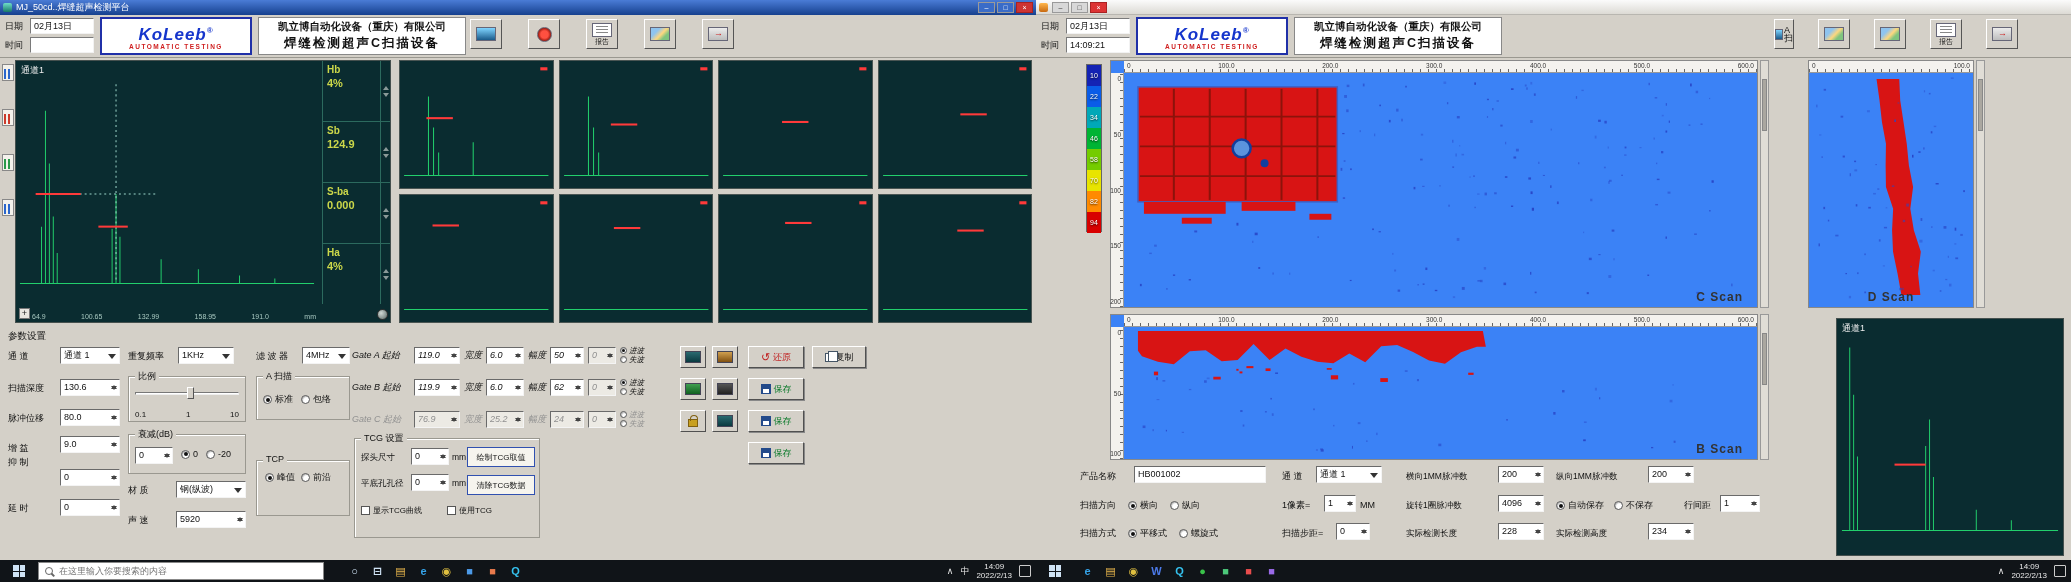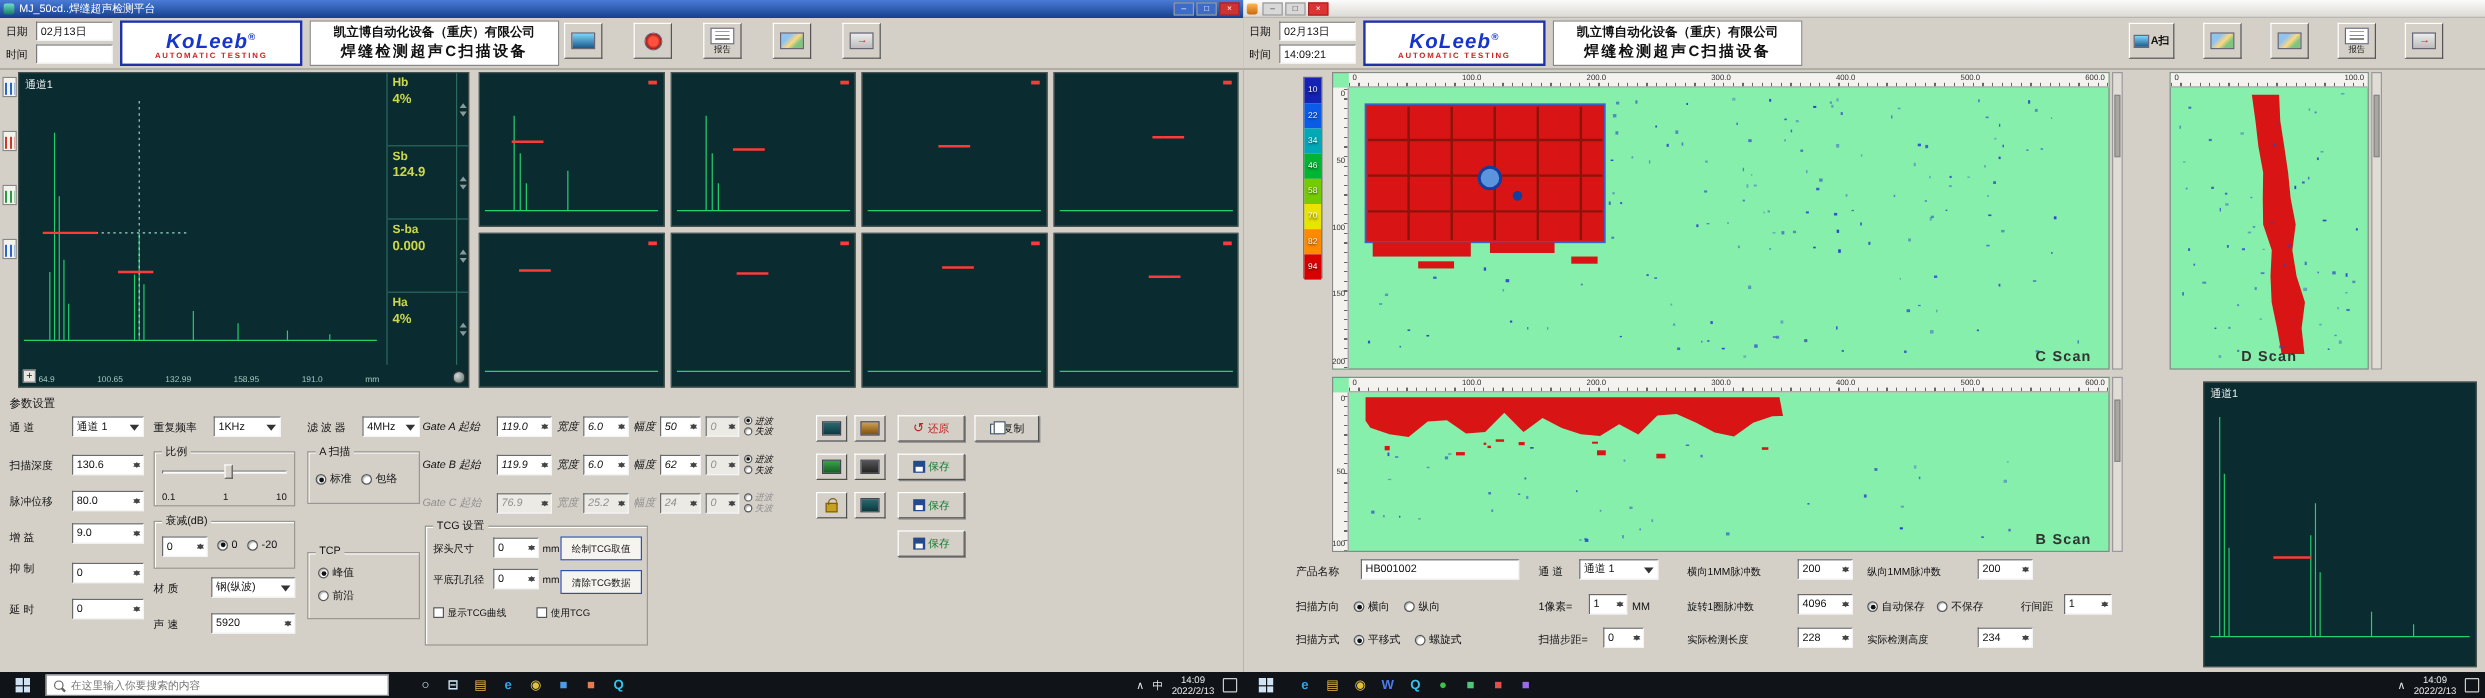--- a/index.html
+++ b/index.html
@@ -27,21 +27,21 @@
 .fbox{position:absolute;background:#fff;border:1px solid;border-color:#7a7a7a #f2f2f2 #f2f2f2 #7a7a7a;font-size:9px;line-height:14px;height:16px;padding:0 3px;white-space:nowrap;overflow:hidden;}
 .logo{position:absolute;left:100px;top:2px;width:152px;height:38px;background:#fff;border:2px solid #2030a8;display:flex;flex-direction:column;align-items:center;justify-content:center;}
 .logo .brand{font-size:17px;font-weight:bold;font-style:italic;color:var(--brand-blue,#1535cc);letter-spacing:1px;line-height:17px;}
 .logo .brand sup{font-size:8px;}
 .logo .sub{font-size:6.5px;font-weight:bold;color:var(--brand-red,#d02020);letter-spacing:1.5px;}
 .titlebox{position:absolute;left:258px;top:2px;width:208px;height:38px;background:#fff;border:1px solid #888;display:flex;flex-direction:column;align-items:center;justify-content:center;gap:1px;}
 .titlebox .l1{font-size:10.5px;font-weight:bold;white-space:nowrap;}
 .titlebox .l2{font-size:12.5px;font-weight:bold;letter-spacing:2px;white-space:nowrap;}
 .hbtns{position:absolute;top:4px;display:flex;}
 .hbtn{width:32px;height:30px;background:#d4d0c8;border:1px solid;border-color:#fff #555 #555 #fff;display:flex;flex-direction:column;align-items:center;justify-content:center;gap:1px;cursor:pointer;}
-.hbtn.wide{width:38px;flex-direction:row;gap:1px;font-weight:bold;}
+.hbtn.wide{width:20px;flex-direction:row;gap:1px;}
 .hbtn .htxt{font-size:7px;line-height:8px;}
 .hbtn.wide .htxt{font-size:9px;}
 .hico{width:20px;height:14px;border:1px solid #667;}
 .hico.sm{width:13px;height:11px;}
 .hico.shot{background:linear-gradient(#7fd4ff,#1a5a8a);}
 .hico.rec{background:radial-gradient(circle,#ff5040 40%,#8a1008 75%);border-radius:50%;width:15px;height:15px;}
 .hico.doc{background:#fff;position:relative;}
 .hico.doc::after{content:"";position:absolute;left:3px;top:2px;right:3px;height:9px;background:repeating-linear-gradient(#888 0 1px,transparent 1px 3px);}
 .hico.pic{background:linear-gradient(135deg,#8fc4ef 30%,#ffd77f 55%,#7fc47f 75%);}
 .hico.exit{background:linear-gradient(#ececec,#bdbdbd);position:relative;}
@@ -113,21 +113,21 @@
 .sticks{display:flex;justify-content:space-between;font-size:8px;}
 
 .gaterow{position:absolute;left:0;display:flex;align-items:center;gap:4px;height:18px;font-style:italic;}
 .gaterow .gl{font-size:9px;width:58px;flex:none;}
 .gaterow .spin{flex:none;}
 .gsm{font-size:9px;flex:none;}
 .gaterow.dis .gl,.gaterow.dis .gsm,.gaterow.dis .ritem{color:#909090;}
 .gaterow.dis .spin{color:#909090;background:#eceae4;}
 .modestack{display:flex;flex-direction:column;gap:1px;}
 
-.wpanel{position:absolute;background:#86efac;border:1px solid #888;padding-left:12px;}
+.wpanel{position:absolute;background:#3b82f6;border:1px solid #888;padding-left:12px;}
 .hruler{position:absolute;left:13px;right:0;top:0;height:12px;border-bottom:1px solid #999;display:flex;justify-content:space-between;font-size:6.5px;color:#333;padding:1px 3px 0;background:repeating-linear-gradient(90deg,#666 0 1px,transparent 1px 8px) left bottom/100% 3px no-repeat,#f4f2ee;}
 .vruler{position:absolute;left:0;top:12px;bottom:0;width:13px;border-right:1px solid #999;display:flex;flex-direction:column;justify-content:space-between;align-items:flex-end;font-size:6.5px;color:#333;padding:2px 2px;background:repeating-linear-gradient(0deg,#666 0 1px,transparent 1px 8px) right top/3px 100% no-repeat,#f4f2ee;}
 .scanlabel{position:absolute;font-size:12px;font-weight:bold;color:#333;letter-spacing:1px;z-index:3;}
 .vsb{position:absolute;width:9px;background:#e0ddd6;border:1px solid #999;}
 .vsb .thumb{position:absolute;left:1px;right:1px;top:18px;height:52px;background:#aaa7a0;border:1px solid #888;}
 .cseg{flex:1;position:relative;text-align:center;}
 .cseg span{font-size:7px;color:#fff;line-height:21px;text-shadow:0 1px 2px rgba(0,0,0,.85);}
 
 .taskbar{position:absolute;left:0;right:0;bottom:0;height:22px;background:#101418;display:flex;align-items:center;color:#e8e8e8;z-index:9;}
 .winbtn{width:38px;height:22px;display:flex;align-items:center;justify-content:center;cursor:pointer;}
@@ -343,21 +343,21 @@
   <div id="l-params" class="abs" style="left:0;top:342px;right:0;bottom:0">
 
     <span class="plabel" style="left:8px;top:6px">通 道</span>
     <span class="sel ab" style="left:60px;top:5px;width:60px">通道 1</span>
     <span class="plabel" style="left:8px;top:38px">扫描深度</span>
     <span class="spin ab" style="left:60px;top:37px;width:60px">130.6</span>
     <span class="plabel" style="left:8px;top:68px">脉冲位移</span>
     <span class="spin ab" style="left:60px;top:67px;width:60px">80.0</span>
     <span class="plabel" style="left:8px;top:98px">增 益</span>
     <span class="spin ab" style="left:60px;top:94px;width:60px">9.0</span>
-    <span class="plabel" style="left:8px;top:124px">抑 制</span>
+    <span class="plabel" style="left:8px;top:112px">抑 制</span>
     <span class="spin ab" style="left:60px;top:127px;width:60px">0</span>
     <span class="plabel" style="left:8px;top:158px">延 时</span>
     <span class="spin ab" style="left:60px;top:157px;width:60px">0</span>
 
     <span class="plabel" style="left:128px;top:6px">重复频率</span>
     <span class="sel ab" style="left:178px;top:5px;width:56px">1KHz</span>
     <div class="gbox" style="left:128px;top:34px;width:118px;height:46px">
       <span class="legend">比例</span>
       <div class="slider abs" style="left:4px;right:4px;top:9px">
         <div class="strack"></div>
@@ -398,21 +398,21 @@
               <span>标准</span>
             </span>
             <span class="ritem">
               <span class="radio"></span>
               <span>包络</span>
             </span>
           </span>
     </div>
     <div class="gbox" style="left:256px;top:118px;width:94px;height:56px">
       <span class="legend">TCP</span>
-      <span class="rgroup ab" style="left:8px;top:10px;display:flex;flex-direction:column;gap:6px">
+      <span class="rgroup ab" style="left:8px;top:10px;display:flex;gap:6px">
             <span class="ritem">
               <span class="radio on"></span>
               <span>峰值</span>
             </span>
             <span class="ritem">
               <span class="radio"></span>
               <span>前沿</span>
             </span>
           </span>
     </div>

